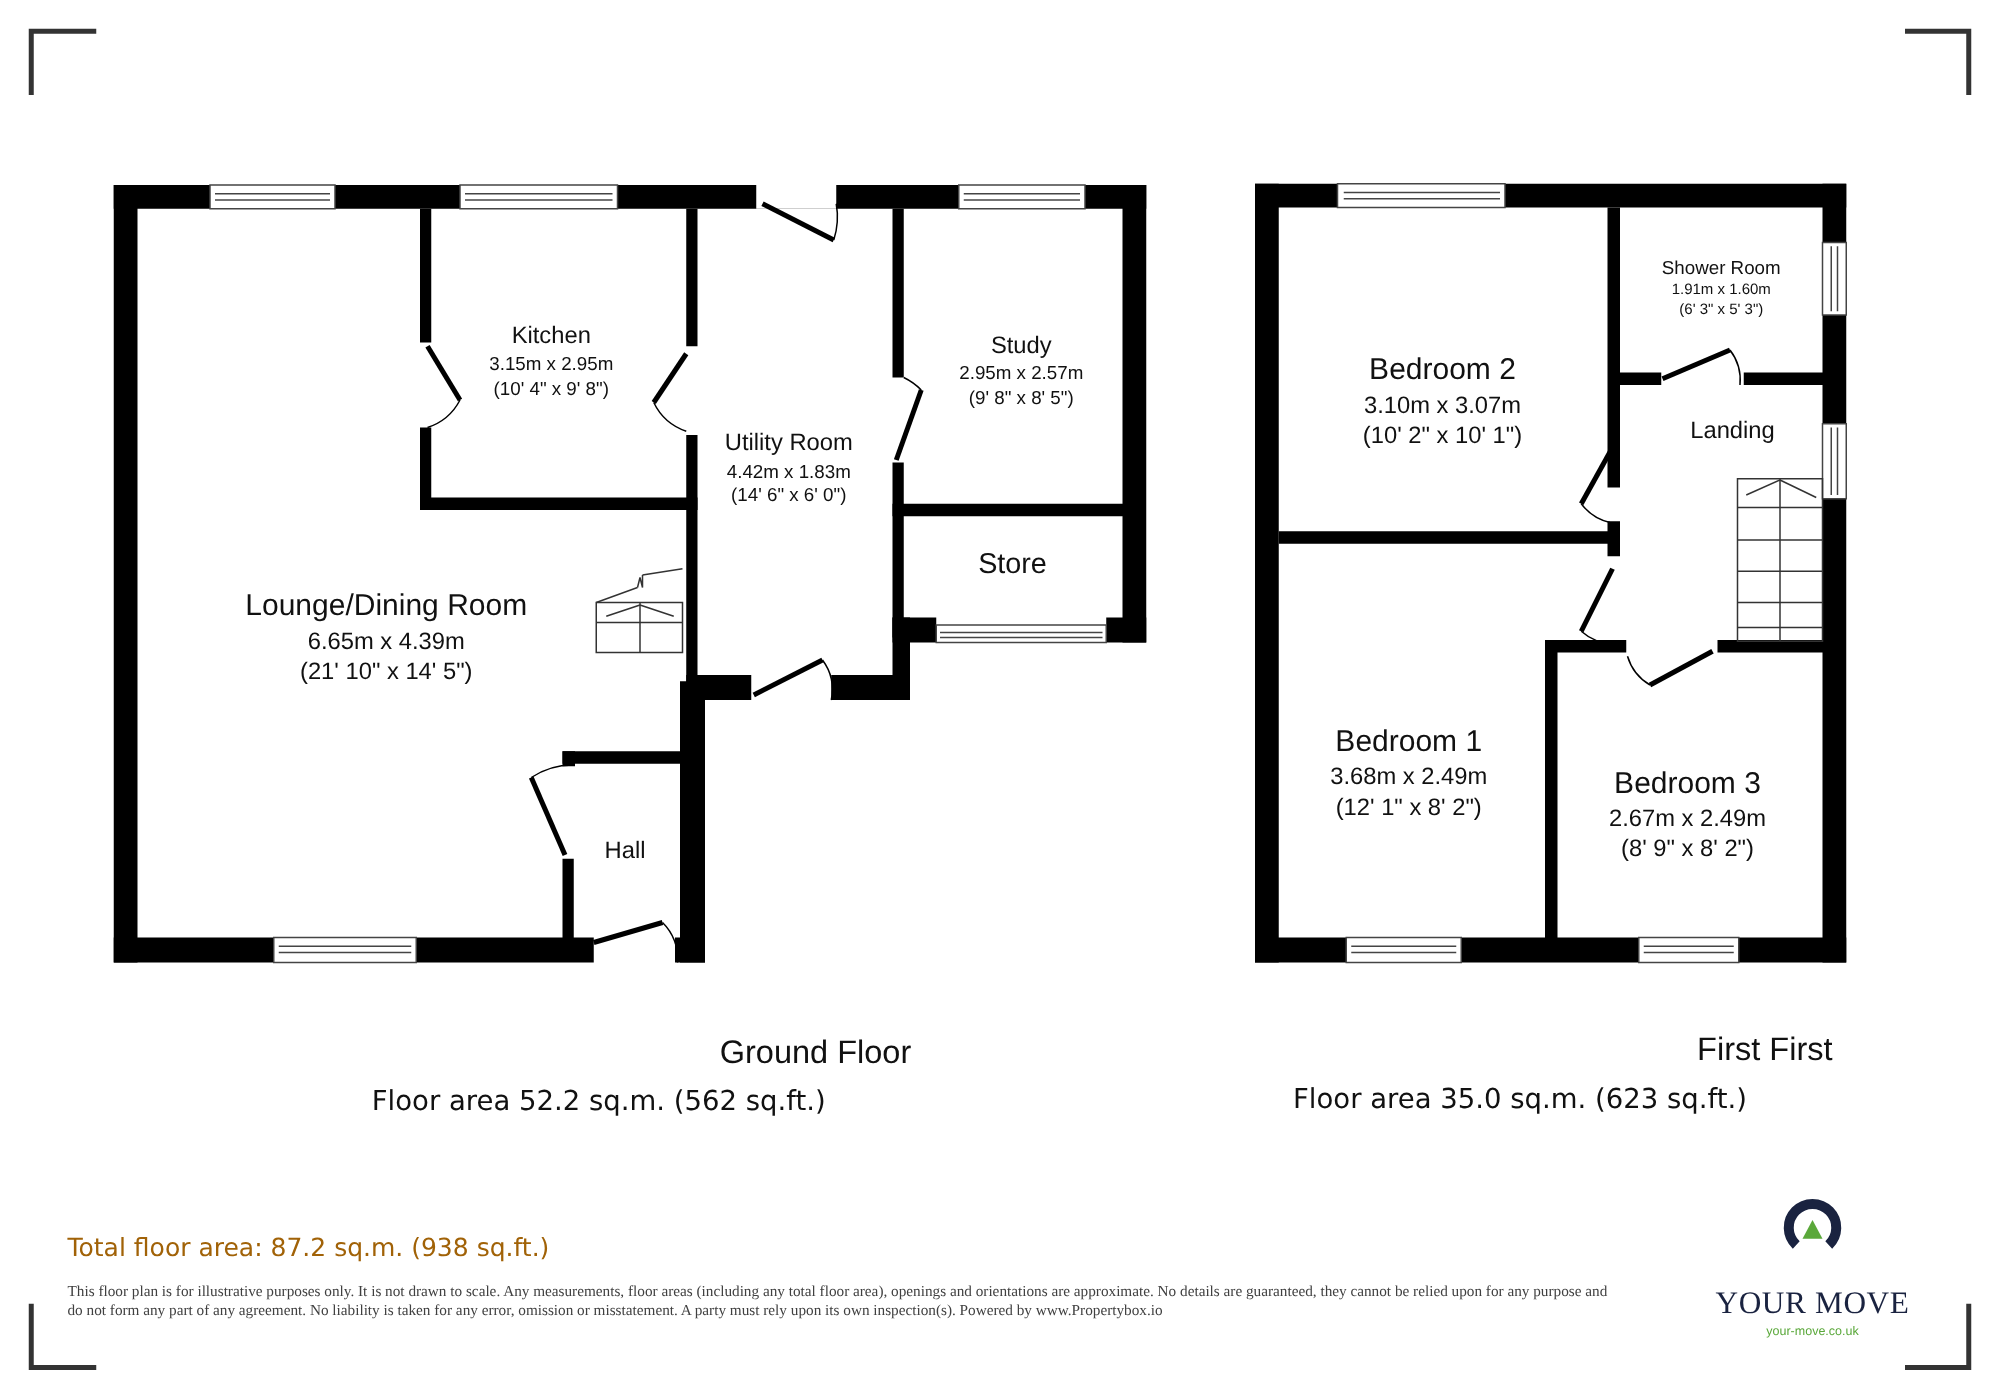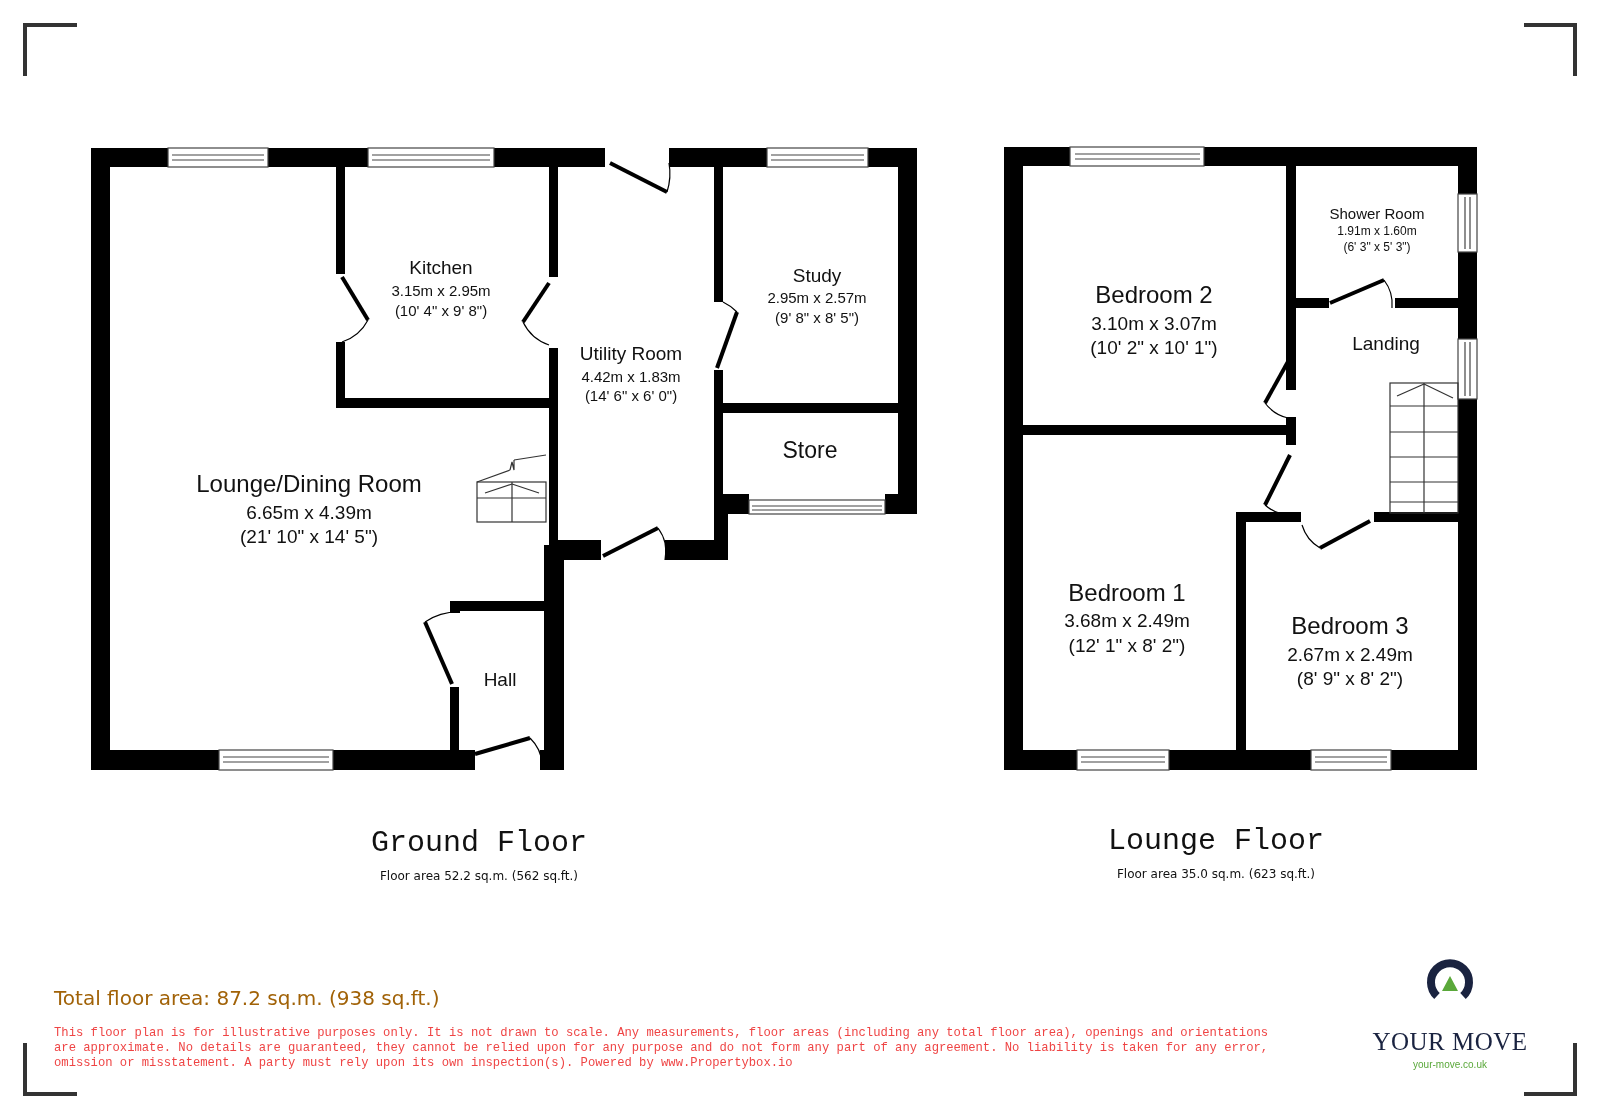--- a/index.html
+++ b/index.html
@@ -1,22 +1,22 @@
 <!DOCTYPE html>
 <html><head>
 <meta charset="utf-8">
 <style>
   html, body { margin: 0; padding: 0; background: #ffffff; }
   body { width: 1600px; height: 1119px; position: relative; overflow: hidden; font-family: "Liberation Sans", sans-serif; color: #111; }
   svg.plan { position: absolute; left: 0; top: 0; }
   .room-label { font-family: "Liberation Sans", sans-serif; fill: #111; }
-  .floor-title { position: absolute; font-family: Liberation Mono, monospace; font-size: 30px; text-align: center; width: 500px; color: #111; }
-  .floor-area { position: absolute; font-family: "DejaVu Sans", sans-serif; font-size: 12px; text-align: center; width: 500px; color: #111; }
+  .floor-title { position: absolute; font-family: Liberation Sans, sans-serif; font-size: 26px; text-align: right; width: 500px; color: #111; }
+  .floor-area { position: absolute; font-family: "DejaVu Sans", sans-serif; font-size: 22px; text-align: center; width: 500px; color: #111; }
   .total { position: absolute; left: 54px; top: 986px; font-family: "DejaVu Sans", sans-serif; font-size: 20px; color: #a16207; }
-  .disclaimer { position: absolute; left: 54px; top: 1026px; width: 1240px; font-family: Liberation Mono, monospace; font-size: 12.2px; line-height: 15px; color: #ef4444; }
+  .disclaimer { position: absolute; left: 54px; top: 1026px; width: 1240px; font-family: Liberation Serif, serif; font-size: 12.2px; line-height: 15px; color: #404040; }
   .logo { position: absolute; left: 1360px; top: 954px; width: 180px; text-align: center; }
   .logo-text { font-family: "Liberation Serif", serif; font-size: 25px; color: #1a2340; letter-spacing: 0.5px; margin-top: 20px; display: block; }
   .logo-url { font-family: "Liberation Sans", sans-serif; font-size: 10px; color: #5aa83a; display: block; margin-top: 3px; }
 </style>
 </head>
 <body>
 
 <svg class="plan" width="1600" height="1119" viewBox="0 0 1600 1119">
 
   <g stroke="#333" stroke-width="4" fill="none">
@@ -208,21 +208,21 @@
     <text class="room-label" x="1127" y="652" font-size="19">(12' 1" x 8' 2")</text>
 
     <text class="room-label" x="1350" y="634" font-size="24">Bedroom 3</text>
     <text class="room-label" x="1350" y="661" font-size="19">2.67m x 2.49m</text>
     <text class="room-label" x="1350" y="685" font-size="19">(8' 9" x 8' 2")</text>
   </g>
 </svg>
 
 <div class="floor-title" style="left:229px; top:826px;">Ground Floor</div>
 <div class="floor-area" style="left:229px; top:869px;">Floor area 52.2 sq.m. (562 sq.ft.)</div>
-<div class="floor-title" style="left:966px; top:824px;">Lounge Floor</div>
+<div class="floor-title" style="left:966px; top:824px;">First First</div>
 <div class="floor-area" style="left:966px; top:867px;">Floor area 35.0 sq.m. (623 sq.ft.)</div>
 
 <div class="total">Total floor area: 87.2 sq.m. (938 sq.ft.)</div>
 <div class="disclaimer">This floor plan is for illustrative purposes only. It is not drawn to scale. Any measurements, floor areas (including any total floor area), openings and orientations are approximate. No details are guaranteed, they cannot be relied upon for any purpose and do not form any part of any agreement. No liability is taken for any error, omission or misstatement. A party must rely upon its own inspection(s). Powered by www.Propertybox.io</div>
 
 <div class="logo">
   <svg width="50" height="50" viewBox="0 0 50 50">
     <path d="M12,42 A19,19 0 1 1 38,42" fill="none" stroke="#1a2340" stroke-width="8"></path>
     <polygon points="25,22 33,37 17,37" fill="#5aa83a"></polygon>
   </svg>

